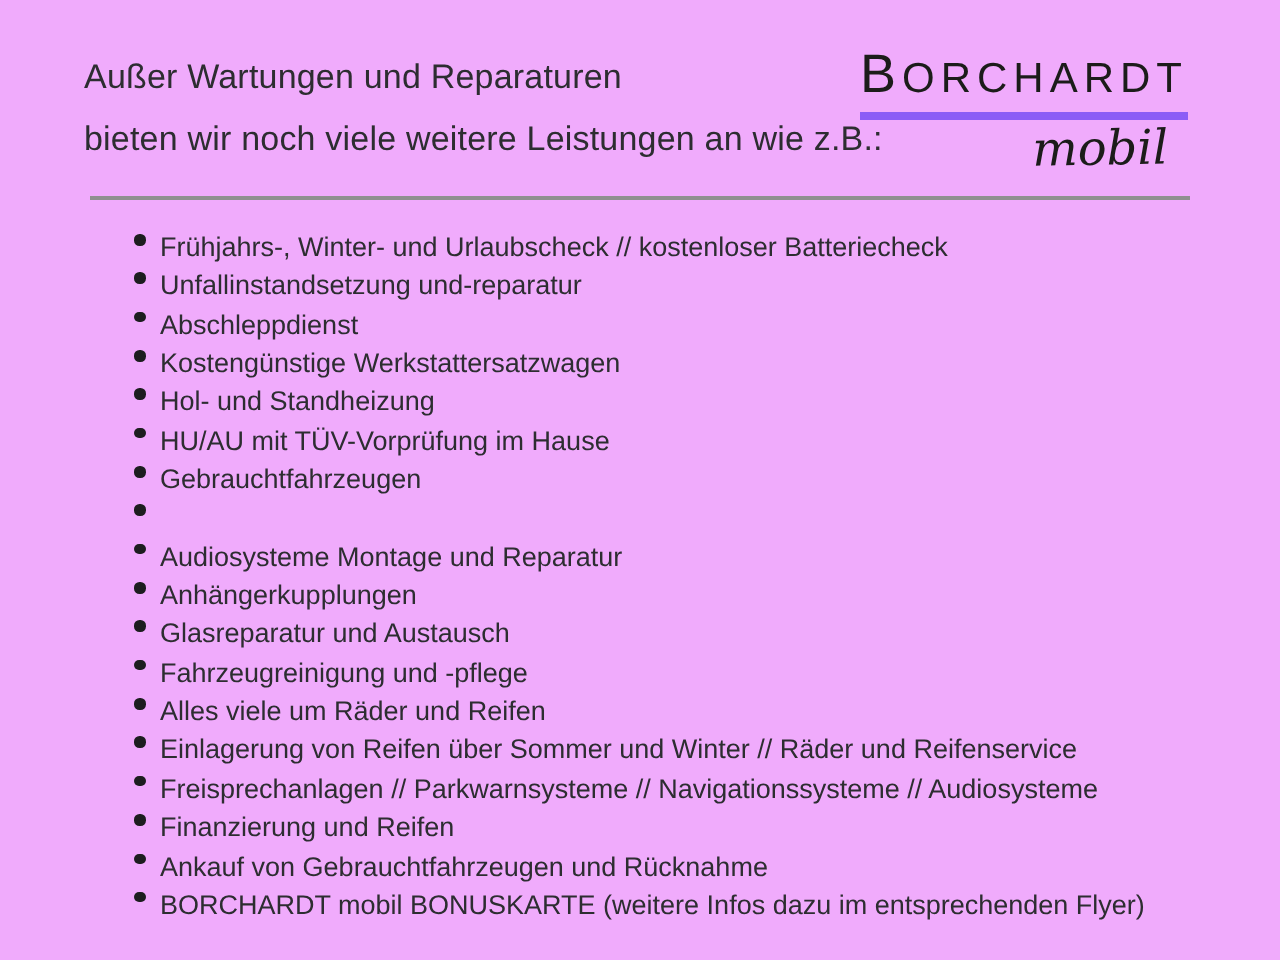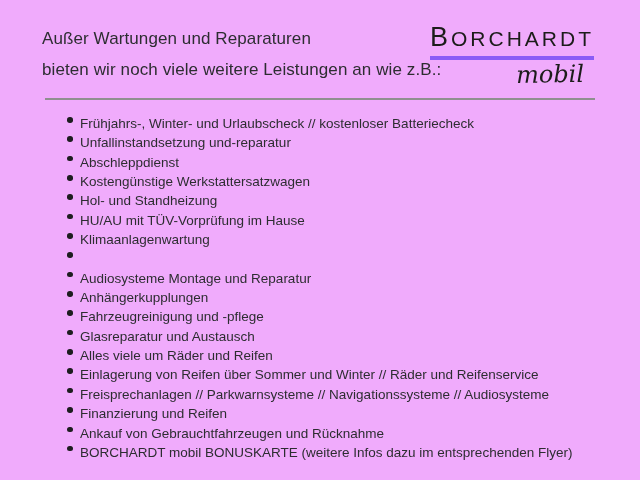--- a/index.html
+++ b/index.html
@@ -131,40 +131,40 @@
     <li>
         <span class="bullet"></span>
         <span>Hol- und Standheizung</span>
       </li>
     <li>
         <span class="bullet"></span>
         <span>HU/AU mit TÜV-Vorprüfung im Hause</span>
       </li>
     <li>
         <span class="bullet"></span>
-        <span>Klimaanlagenwartung</span>
+        <span>Gebrauchtfahrzeugen</span>
       </li>
     <li>
         <span class="bullet"></span>
       </li>
     <li>
         <span class="bullet"></span>
         <span>Audiosysteme Montage und Reparatur</span>
       </li>
     <li>
         <span class="bullet"></span>
         <span>Anhängerkupplungen</span>
       </li>
     <li>
         <span class="bullet"></span>
-        <span>Fahrzeugreinigung und -pflege</span>
+        <span>Glasreparatur und Austausch</span>
       </li>
     <li>
         <span class="bullet"></span>
-        <span>Glasreparatur und Austausch</span>
+        <span>Fahrzeugreinigung und -pflege</span>
       </li>
     <li>
         <span class="bullet"></span>
         <span>Alles viele um Räder und Reifen</span>
       </li>
     <li>
         <span class="bullet"></span>
         <span>Einlagerung von Reifen über Sommer und Winter // Räder und Reifenservice</span>
       </li>
     <li>

